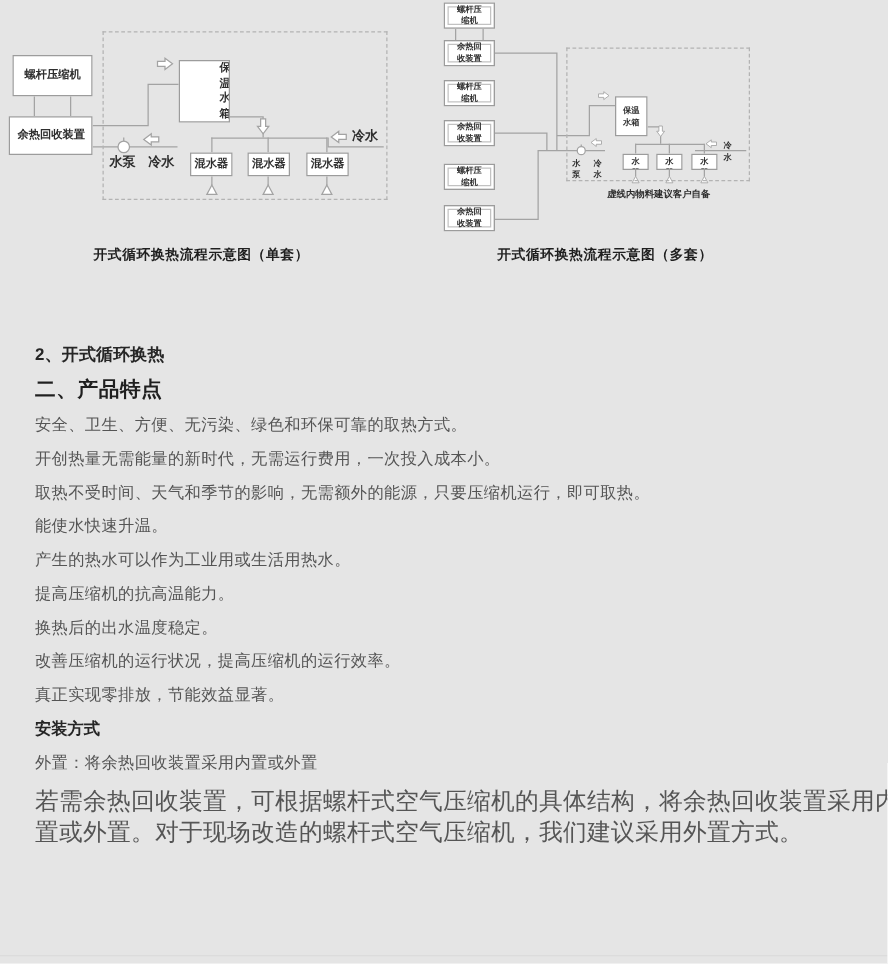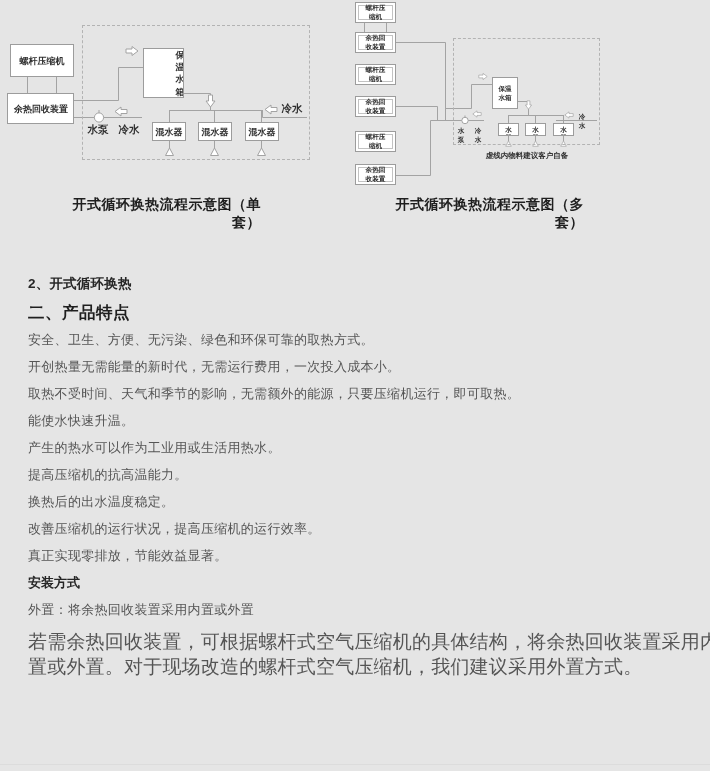--- a/index.html
+++ b/index.html
@@ -13,22 +13,22 @@
   .dashed{position:absolute;border:1px dashed #b3b3b3;box-sizing:border-box;background:transparent;}
   .t{display:inline-block;font-weight:bold;color:#2e2e2e;text-align:center;
      white-space:pre-line;line-height:1.35;}
   .s9{font-size:10px;transform:scale(0.9);}
   .s7{font-size:10px;transform:scale(0.66);}
   .s75{font-size:10px;transform:scale(0.75);}
   .dlabel{position:absolute;font-weight:bold;color:#2e2e2e;white-space:nowrap;
           display:flex;align-items:center;justify-content:center;}
   .lbl10{font-size:10.5px;}
   .unitbox{box-shadow:inset 0 0 0 2px #fff, inset 0 0 0 3px #c2c2c2;}
-  .caption{position:absolute;font-size:14px;font-weight:bold;color:#1f1f1f;
-           text-align:right;letter-spacing:0.5px;}
+  .caption{position:absolute;font-size:11px;font-weight:bold;color:#1f1f1f;
+           text-align:center;letter-spacing:0.5px;}
   
   .content{position:absolute;left:8px;top:276px;width:697px;margin-left:20px;}
   .h-sub{margin:0 0 12px 0;font-size:13.5px;line-height:15px;font-weight:bold;color:#262626;letter-spacing:0.2px;}
   .intro{margin:0 0 2px 0;font-size:13px;line-height:28px;color:#555;letter-spacing:0.2px;}
   .intro .lead{font-weight:bold;color:#333;}
   .h-main{margin:0 0 12px 0;font-size:16.5px;line-height:18px;font-weight:bold;color:#1f1f1f;letter-spacing:0.5px;}
   .feat{margin:0 0 13px 0;font-size:13px;line-height:14px;color:#555;letter-spacing:0.3px;}
   .h-install{margin:0 0 12px 0;font-size:13px;line-height:14px;font-weight:bold;color:#262626;}
   .inst{margin:0 0 12px 0;font-size:13px;line-height:15px;color:#555;letter-spacing:0.3px;}
   .closing{margin:0;font-size:19px;line-height:25px;color:#555;letter-spacing:0.2px;}

